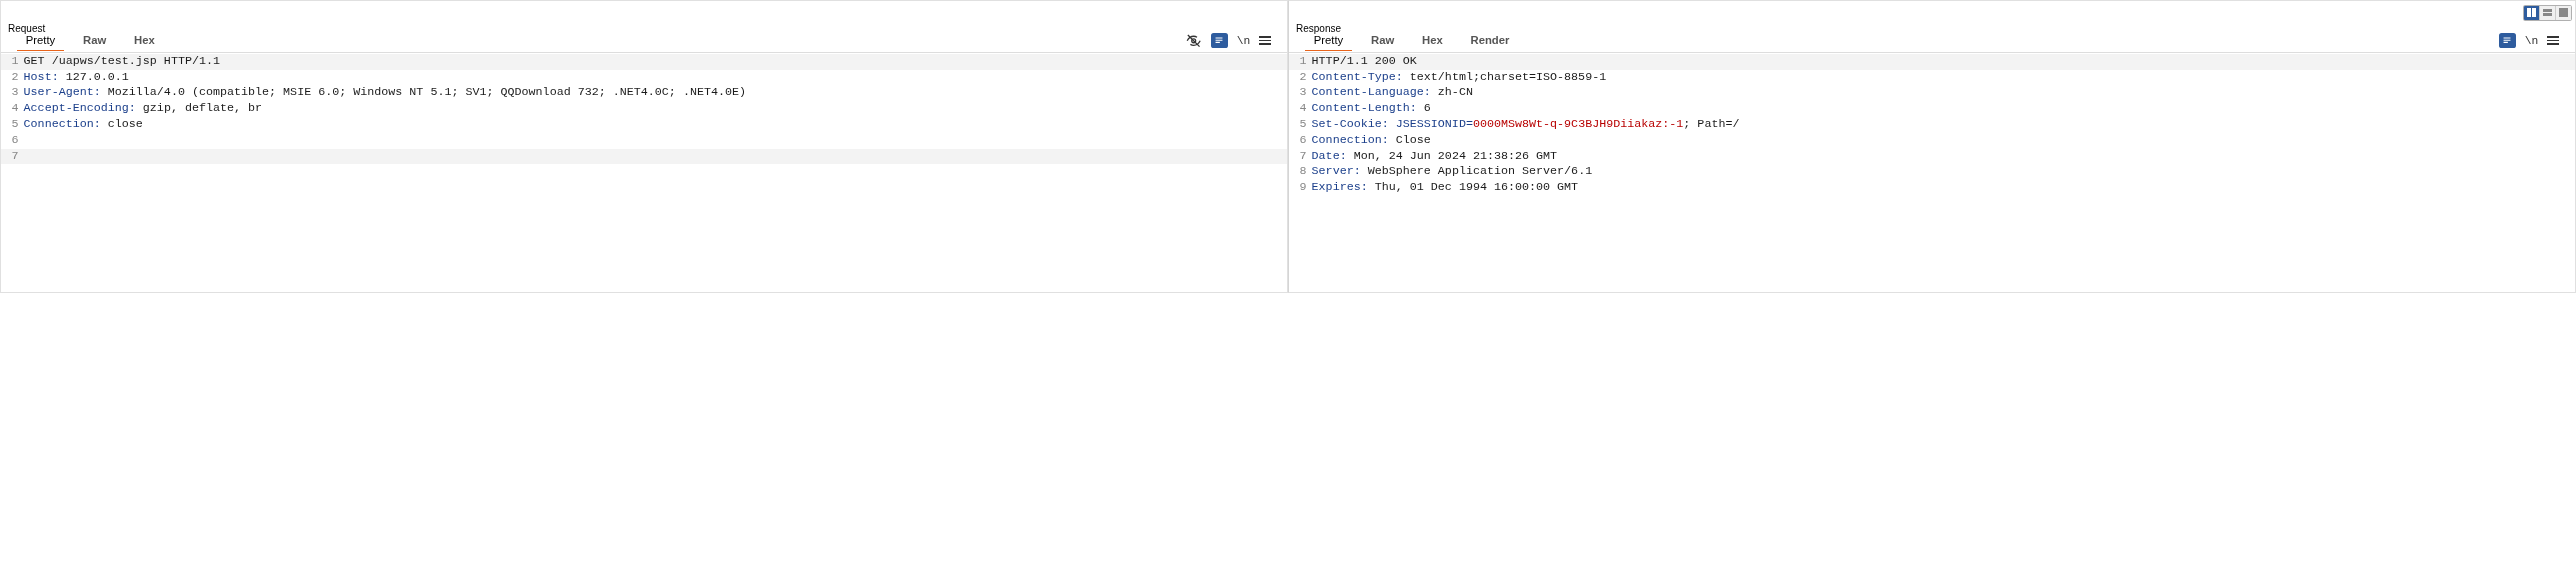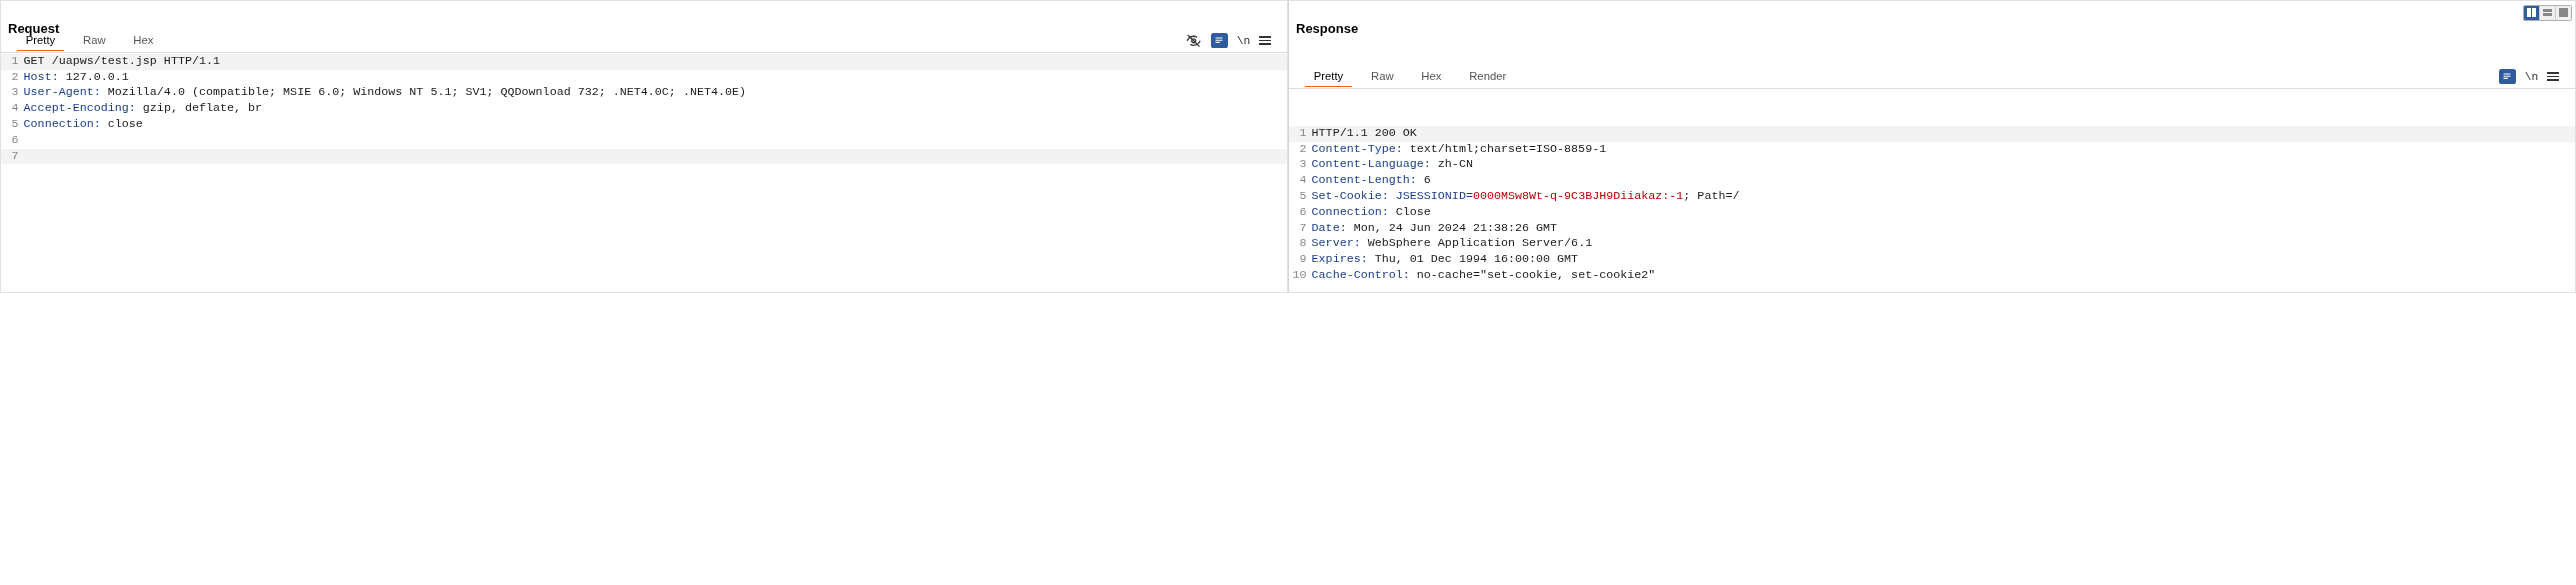--- a/index.html
+++ b/index.html
@@ -1,33 +1,33 @@
 <!DOCTYPE html>
 <html style="font-size:14px"><head>
 <meta charset="utf-8">
 <style>
 * { margin: 0; padding: 0; box-sizing: border-box; }
 body { font-family: Arial, Helvetica, sans-serif; font-size: 11.3px; background: #fff; color: #000; }
 .container { display: flex; width: 100%; height: 293px; }
 .panel { flex: 1; border: 0.9px solid #e0e0e0; display: flex; flex-direction: column; position: relative; }
-.panel + .panel { border-left: 1.7px solid #d5d5d5; gap: 36px; }
+.panel + .panel { border-left: 1.7px solid #d5d5d5; }
 .panel-header { display: flex; align-items: center; padding: 5.2px 7px 0 7px; height: 28px; position: relative; }
-.panel-title { font-weight: bold; font-size: 13px; flex: 1; margin-top: 21px; }
+.panel-title { font-weight: normal; font-size: 10px; flex: 1; margin-top: 21px; }
 .view-toggle { position: absolute; top: 3.5px; right: 3.5px; display: flex; border: 0.9px solid #b0b0b0; border-radius: 1.7px; overflow: hidden; }
 .view-toggle-btn { width: 15.6px; height: 14px; display: flex; align-items: center; justify-content: center; background: #f0f0f0; border-left: 0.9px solid #ccc; cursor: pointer; }
 .view-toggle-btn:first-child { border-left: none; }
 .view-toggle-btn.active { background: #2e5c9e; }
 .vt-split { display:flex; gap:0.9px; }
 .vt-split span { width:4.3px; height:8.7px; background:#666; }
 .view-toggle-btn.active .vt-split span { background:#fff; }
 .vt-stack { display:flex; flex-direction:column; gap:0.9px; }
 .vt-stack span { width:8.7px; height:3.5px; background:#888; }
 .vt-single span { display:block; width:8.7px; height:8.7px; background:#888; }
 .tabs-row { display:flex; align-items:center; border-bottom:0.9px solid #ddd; padding: 0 16px; height: 24px; }
-.tab { padding: 3.5px 8.7px; font-size: 11.3px; color: #555; cursor: pointer; border-bottom: 1.7px solid transparent; margin-right: 10.4px; }
+.tab { padding: 3.5px 8.7px; font-size: 11.3px; color: #555; cursor: pointer; border-bottom: 1.7px solid transparent; margin-right: 10.4px; font-weight: bold; }
 .tab.active { color: #000; border-bottom: 1.7px solid #e8641b; font-weight: 500; }
 .tabs-right { margin-left: auto; display: flex; align-items: center; gap: 8.7px; }
 .icon-btn { cursor: pointer; display:flex; align-items:center; justify-content:center; }
 .blue-bubble { width: 17.4px; height: 15.6px; background: #2e5c9e; border-radius: 2.6px; display:flex; align-items:center; justify-content:center; }
 .wrap-txt { font-family: "Courier New", monospace; font-size: 11.3px; color: #333; }
 .ham { display:flex; flex-direction:column; gap:1.7px; }
 .ham span { width:12px; height:1.7px; background:#333; }
 .editor { flex:1; overflow:auto; font-family: "Courier New", monospace; font-size: 11.7px; line-height: 1.35; padding-top:0.9px; }
 .line { display:flex; }
 .gutter { width: 22.6px; text-align: right; color: #888; padding-right: 5.2px; flex-shrink:0; user-select:none; }
@@ -175,21 +175,17 @@
           <div class="code"><span class="hdr-name">Date</span><span class="hdr-name">: </span><span class="tok-plain">Mon, 24 Jun 2024 21:38:26 GMT</span></div>
         </div>
         <div class="line">
           <div class="gutter">8</div>
           <div class="code"><span class="hdr-name">Server</span><span class="hdr-name">: </span><span class="tok-plain">WebSphere Application Server/6.1</span></div>
         </div>
         <div class="line">
           <div class="gutter">9</div>
           <div class="code"><span class="hdr-name">Expires</span><span class="hdr-name">: </span><span class="tok-plain">Thu, 01 Dec 1994 16:00:00 GMT</span></div>
         </div>
-        <div class="line">
-          <div class="gutter">10</div>
-          <div class="code"><span class="hdr-name">Cache-Control</span><span class="hdr-name">: </span><span class="tok-plain">no-cache="set-cookie, set-cookie2"</span></div>
-        </div>
       </div>
   </div>
 
 </div>
 
 
 </body></html>

